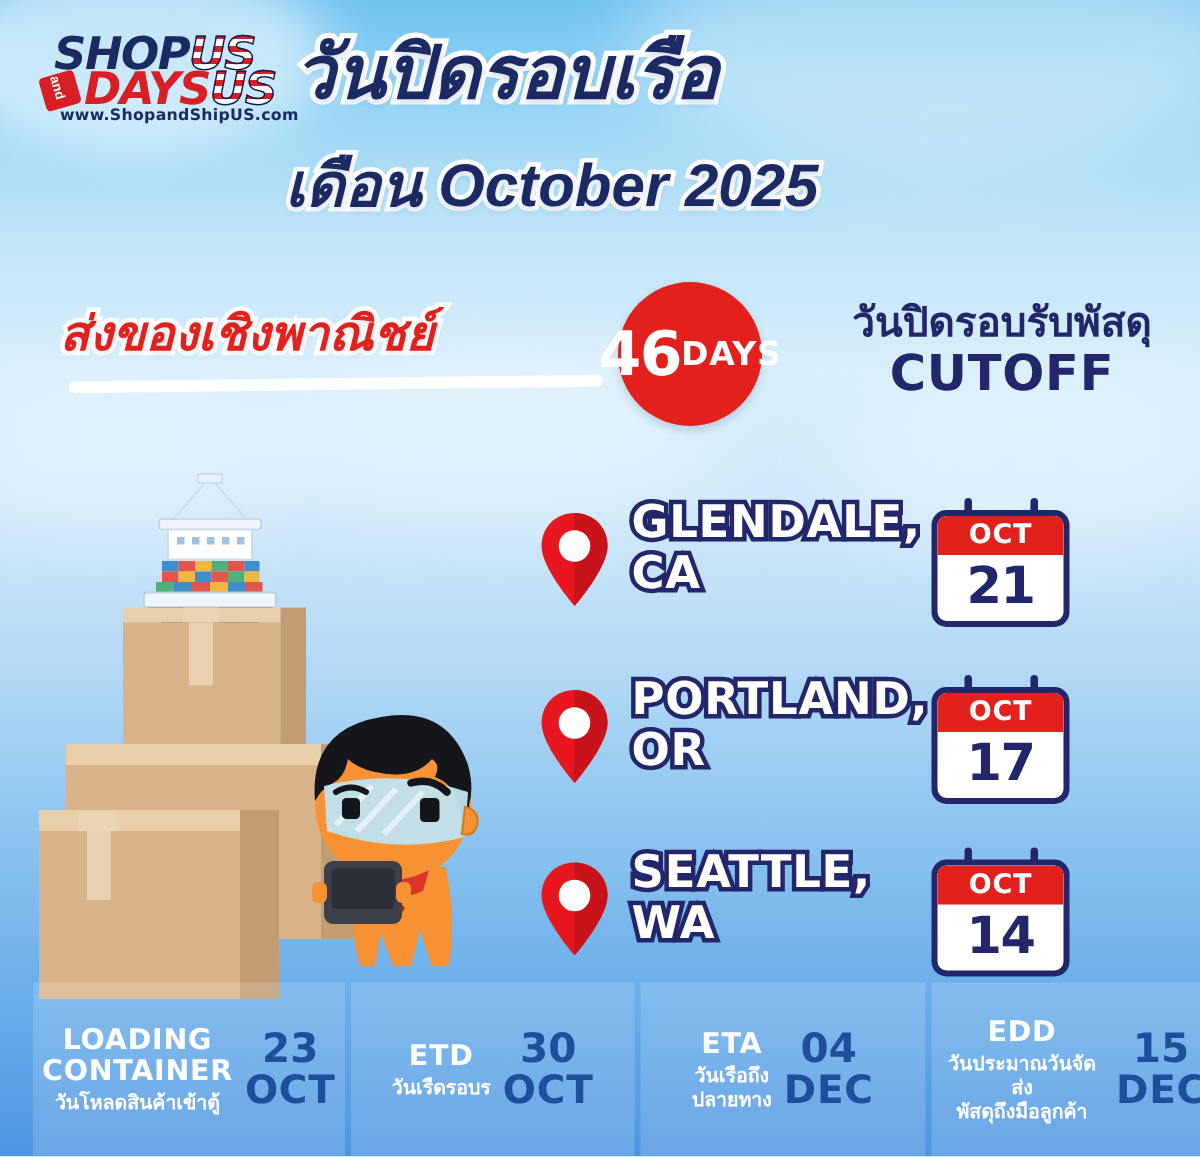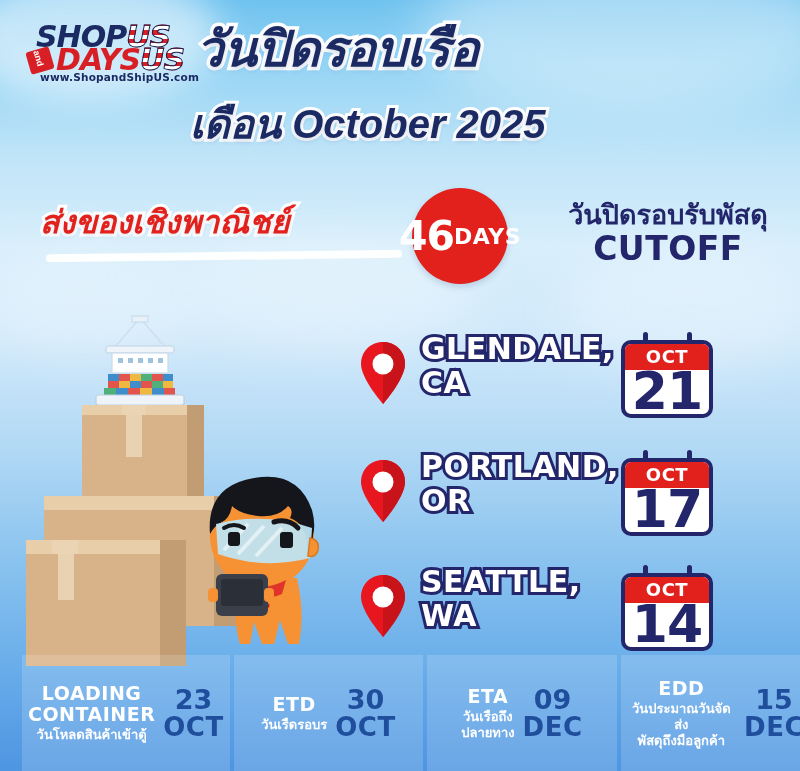--- a/index.html
+++ b/index.html
@@ -81,21 +81,21 @@
     color:#ffffff;line-height:34px;letter-spacing:.5px;font-family:"DejaVu Sans",sans-serif;
     -webkit-text-stroke:6px #23266b;paint-order:stroke fill;}
   .cal{position:absolute;left:262px;top:2px;width:96px;height:88px;}
   .cal-shell{position:absolute;left:0;top:8px;width:92px;height:78px;border:4px solid #23266b;
     border-radius:10px;background:#fff;overflow:hidden;box-sizing:border-box;}
   .cal-head{position:absolute;left:0;top:0;right:0;height:26px;background:#e2211c;
     display:flex;align-items:center;justify-content:center;}
   .cal-mon{color:#fff;font-size:18px;font-weight:bold;letter-spacing:.5px;line-height:18px;
     font-family:"DejaVu Sans",sans-serif;}
   .cal-day{position:absolute;left:0;right:0;top:24px;bottom:0;display:flex;align-items:center;
-    justify-content:center;color:#23266b;font-size:52px;font-weight:bold;letter-spacing:-1px;
+    justify-content:center;color:#23266b;font-size:34px;font-weight:bold;letter-spacing:-1px;
     font-family:"DejaVu Sans",sans-serif;}
   .ring{position:absolute;top:0;width:5px;height:14px;background:#23266b;border-radius:3px;}
 
   
   #bottombar{position:absolute;left:16px;bottom:0;width:800px;height:116px;display:flex;gap:4px;
     padding:0 6px 0 6px;box-sizing:border-box;}
   .bcell{flex:1;background:rgba(255,255,255,.16);display:flex;align-items:center;
     justify-content:center;gap:8px;padding:0 6px;box-sizing:border-box;}
   .btexts{text-align:center;}
   .b-en{color:#ffffff;font-size:19px;font-weight:bold;line-height:21px;letter-spacing:.5px;
@@ -333,21 +333,21 @@
         <div class="b-mon">OCT</div>
       </div>
     </div>
 
     <div class="bcell">
       <div class="btexts">
         <div class="b-en">ETA</div>
         <div class="b-th">วันเรือถึง<br>ปลายทาง</div>
       </div>
       <div class="bdate">
-        <div class="b-num">09</div>
+        <div class="b-num">04</div>
         <div class="b-mon">DEC</div>
       </div>
     </div>
 
     <div class="bcell">
       <div class="btexts">
         <div class="b-en">EDD</div>
         <div class="b-th">วันประมาณวันจัดส่ง<br>พัสดุถึงมือลูกค้า</div>
       </div>
       <div class="bdate">

